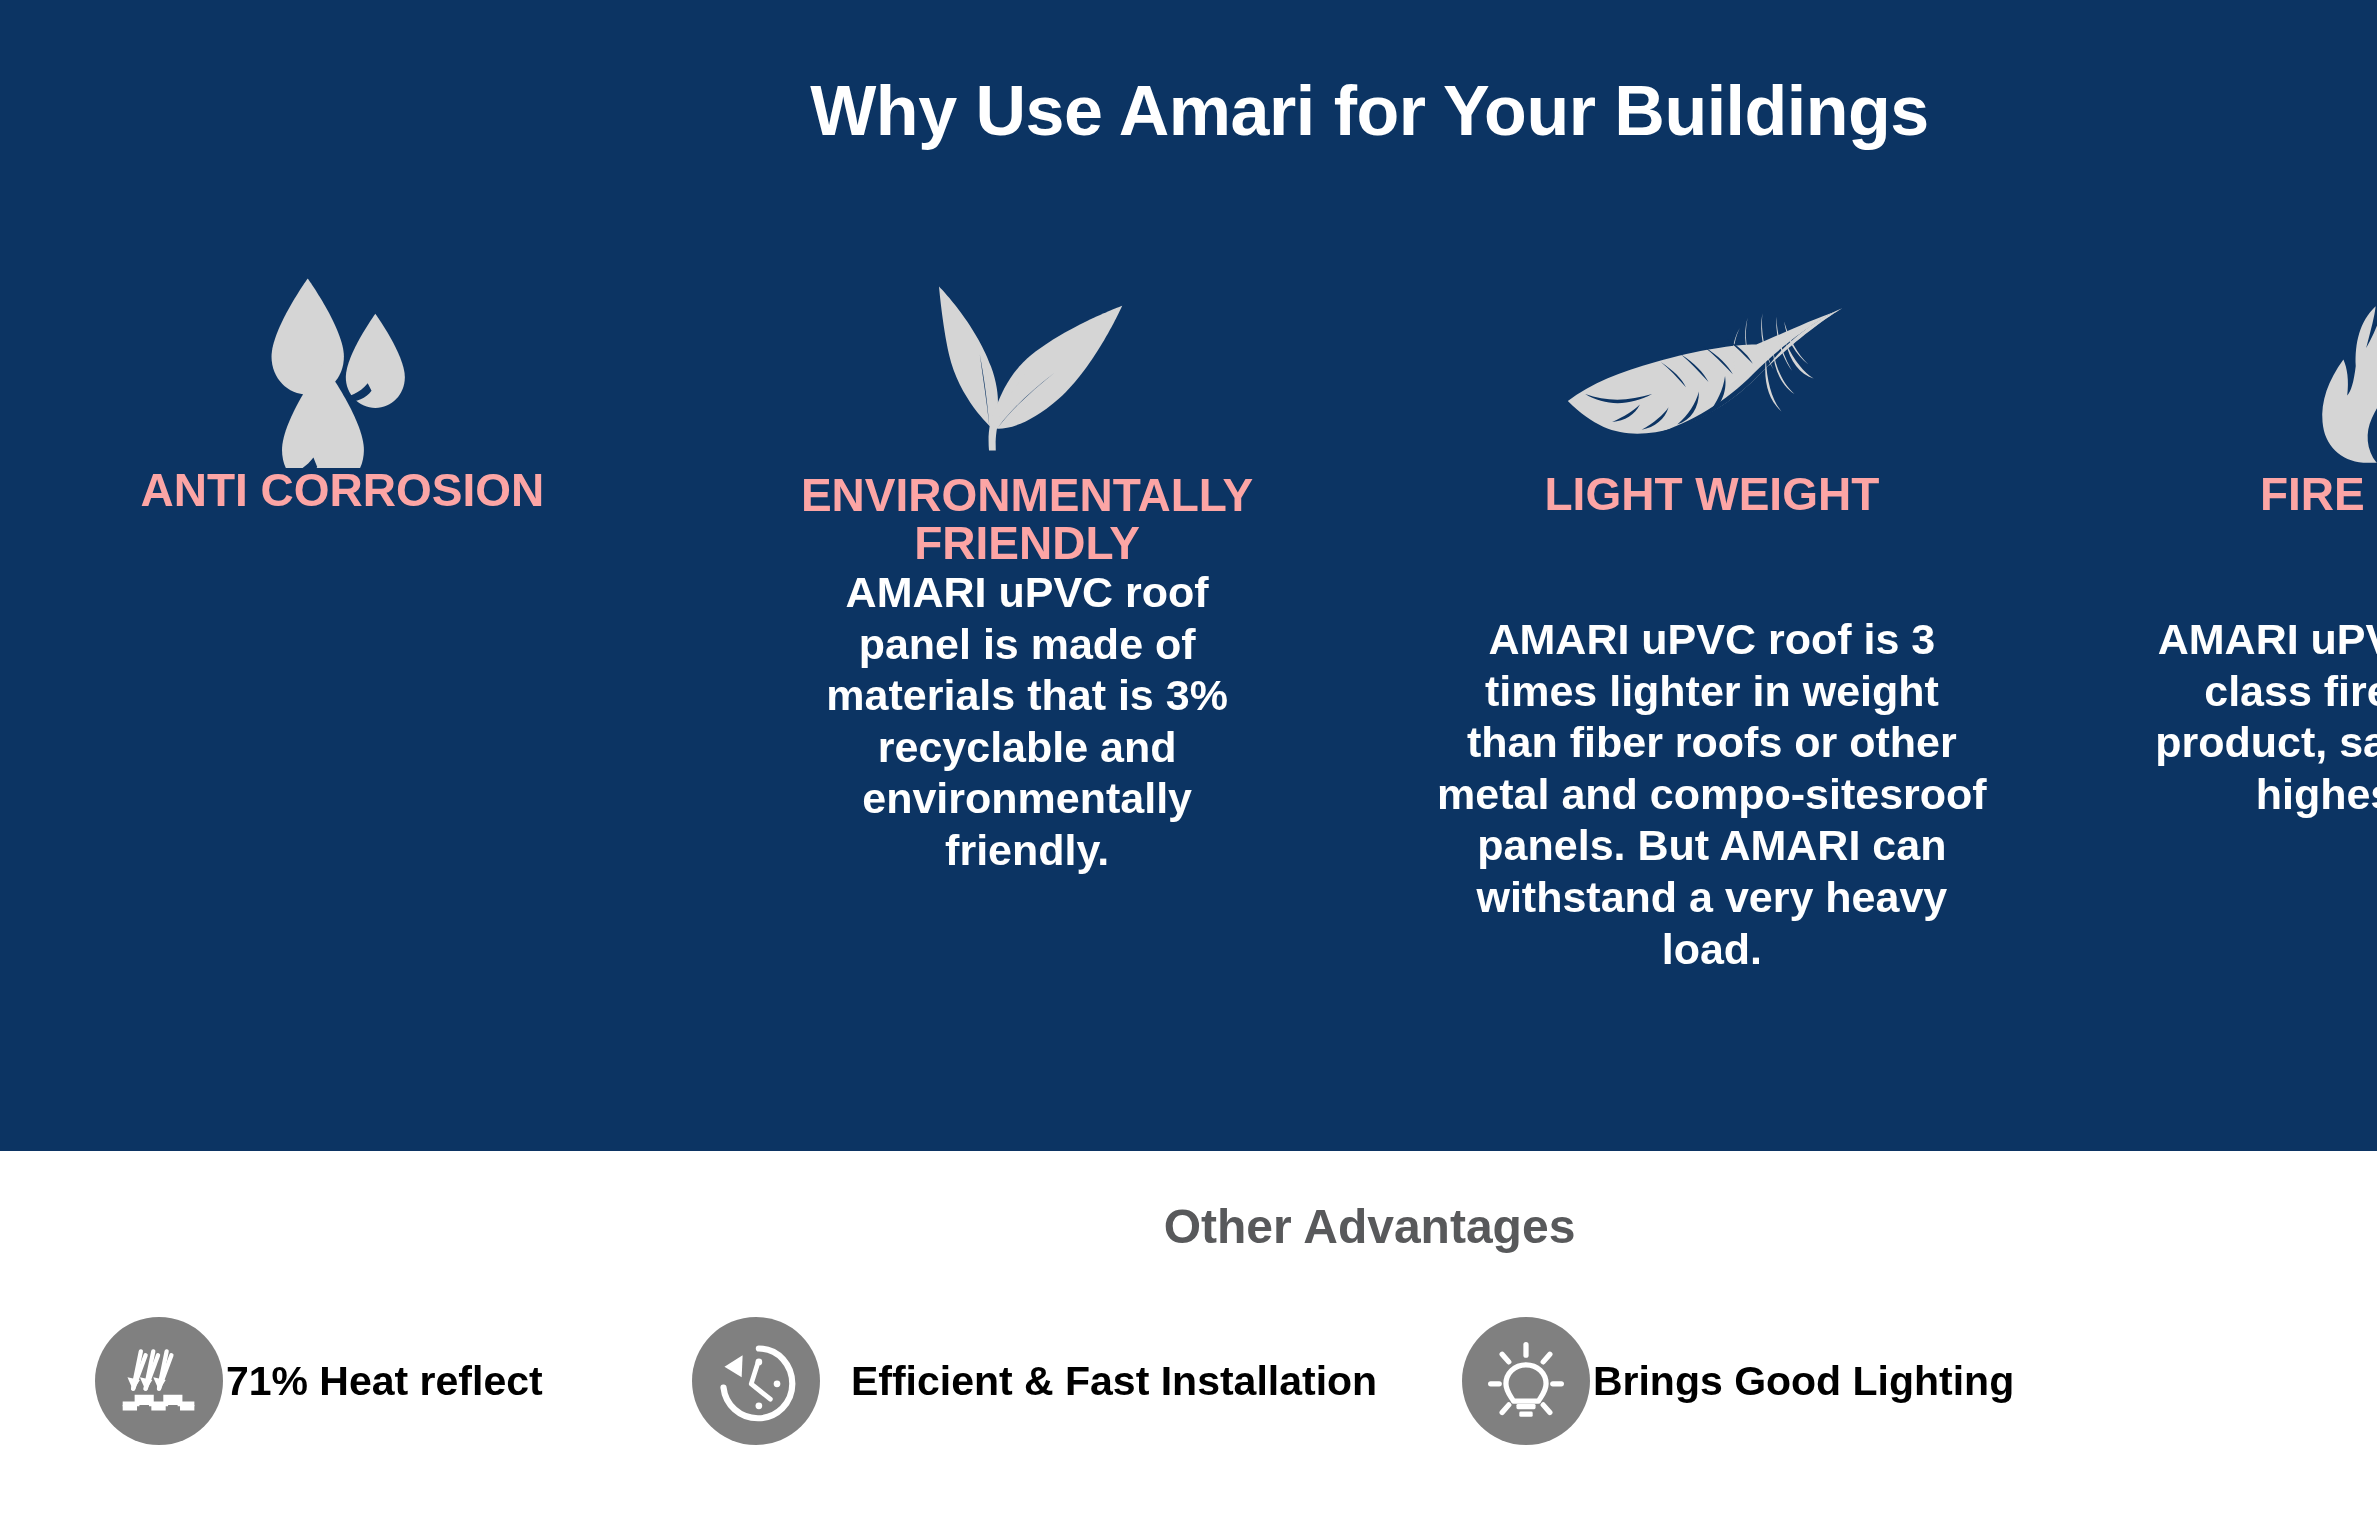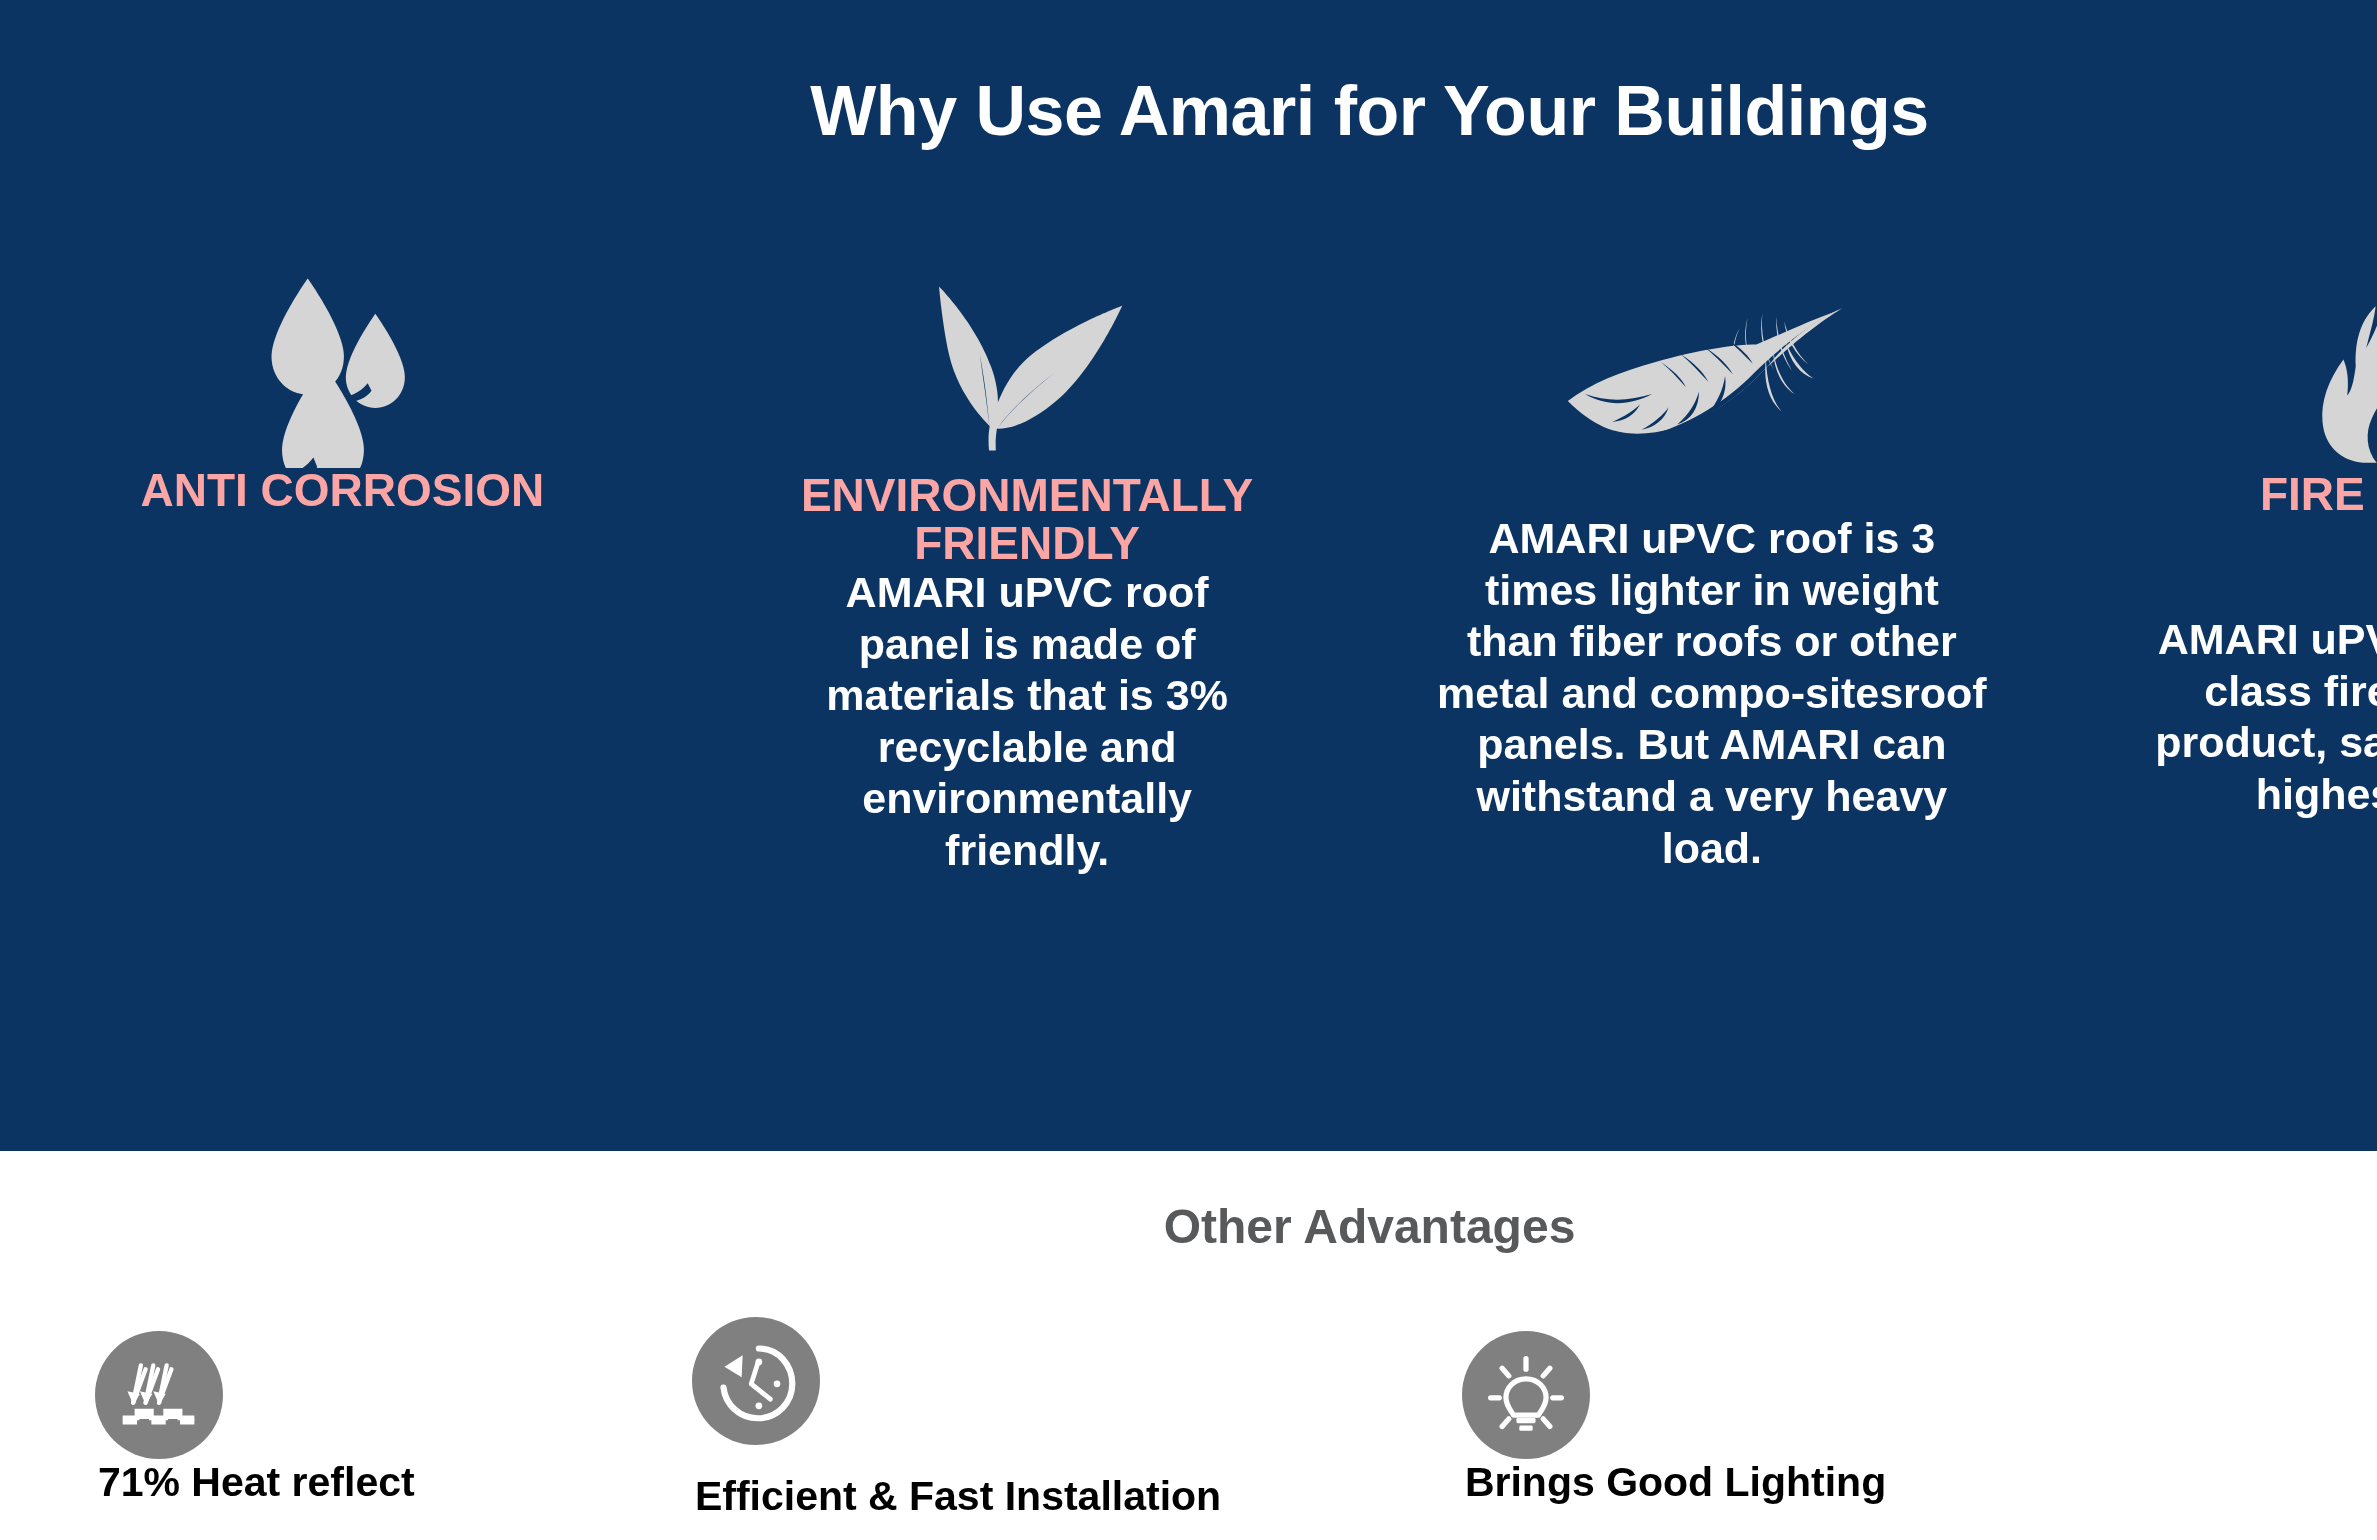--- a/index.html
+++ b/index.html
@@ -97,21 +97,22 @@
     font-weight:bold;
   }
   .adv-row{
     position:absolute;left:0;top:166px;width:2739px;
     display:flex;
     flex-direction:row;
     align-items:center;
   }
   .adv-item{
     display:flex;
-    flex-direction:column;
+    flex-direction:row;
+    align-items:center;
   }
   .adv-0{width:680px;padding-left:95px;box-sizing:border-box;}
   .adv-1{width:566px;padding-left:12px;box-sizing:border-box;}
   .adv-2{width:770px;padding-left:12px;box-sizing:border-box;gap:28px;}
   .adv-3{width:675px;padding-left:12px;box-sizing:border-box;}
 
   .adv-icon{
     width:128px;height:128px;flex:0 0 128px;
     border-radius:50%;
     background:#808080;
@@ -185,20 +186,21 @@
               <path d="M330 124 C368 148 386 168 398 188 C374 164 354 142 330 124 Z"></path>
               <path d="M386 108 C420 130 436 148 444 164 C424 144 406 126 386 108 Z"></path>
               <path d="M58 234 C108 252 160 250 212 234 C160 262 104 262 58 234 Z"></path>
               <path d="M120 298 C148 286 170 272 184 258 C172 282 150 296 120 298 Z"></path>
               <path d="M188 316 C216 300 238 282 250 264 C242 292 218 310 188 316 Z"></path>
               <path d="M270 304 C296 282 312 256 320 228 C320 266 302 294 270 304 Z"></path>
               <path d="M338 282 C362 254 376 222 380 192 C386 232 368 266 338 282 Z"></path>
             </g>
           </svg>
         </div>
+        <div class="col-heading">LIGHT WEIGHT</div>
         <div class="col-body">AMARI uPVC roof  is 3 times lighter in weight than fiber roofs or other metal and compo-sitesroof panels. But AMARI can withstand a very heavy load.</div>
       </div>
 
       <div class="col col-3">
         <div class="col-icon">
           <svg width="166" height="190" viewBox="0 0 350 400" aria-hidden="true">
             <path d="M166 4 C150 70 132 120 110 158 C120 120 128 90 130 70 C96 102 86 148 88 196 C84 230 78 250 70 258 C74 226 70 200 62 182 C30 226 14 270 18 314 C22 364 56 396 104 400 L250 400 C296 392 324 360 328 316 C332 278 322 250 292 226 C288 250 284 268 276 282 C280 238 268 198 240 164 C240 188 236 206 228 222 C228 170 206 90 166 4 Z" fill="#d5d5d5"></path>
             <path d="M175 190 C160 242 136 276 122 306 C108 336 110 372 132 400 L220 400 C240 374 240 338 226 308 C210 276 188 244 175 190 Z" fill="#0c3463"></path>
           </svg>
         </div>

